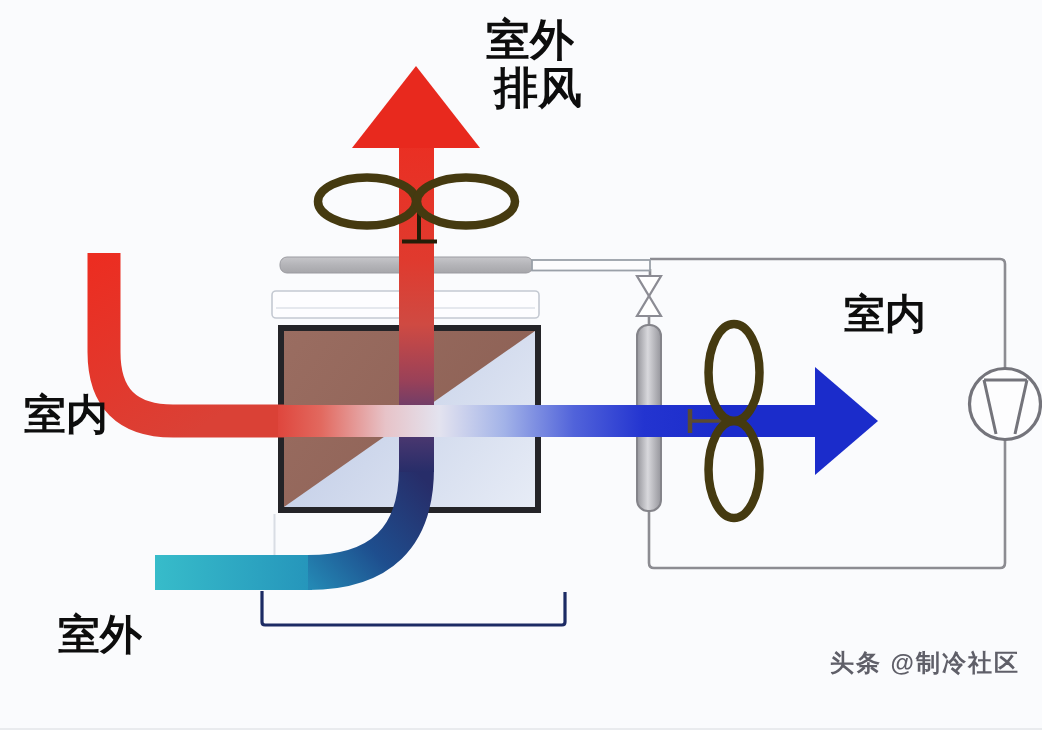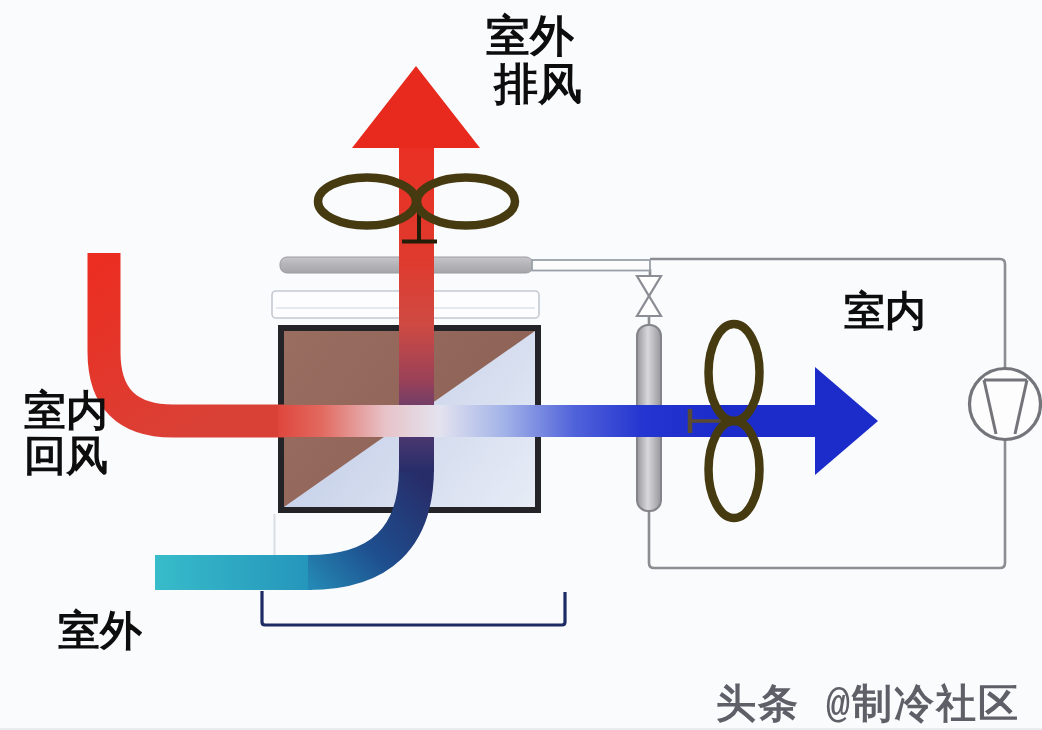--- a/index.html
+++ b/index.html
@@ -1,25 +1,25 @@
 <!DOCTYPE html>
 <html><head>
 <meta charset="utf-8">
 <style>
   html,body{margin:0;padding:0;background:#fafbfd;}
   .stage{position:relative;width:1042px;height:730px;background:#fafbfd;overflow:hidden;
-         font-family:Liberation Mono, monospace;}
+         font-family:Liberation Sans, sans-serif;}
   .stage svg{position:absolute;left:0;top:0;}
   .label{position:absolute;color:#0d0d0d;font-weight:700;line-height:1.08;white-space:nowrap;}
   .lbl-exhaust{left:486px;top:16px;font-size:44px;}
   .lbl-exhaust .l2{margin-left:8px;}
   .lbl-supply{left:844px;top:292px;font-size:41px;}
   .lbl-return{left:24px;top:392px;font-size:42px;}
   .lbl-intake{left:58px;top:612px;font-size:42px;}
-  .watermark{position:absolute;right:22px;top:676px;font-size:40px;font-weight:700;
+  .watermark{position:absolute;right:22px;top:647px;font-size:24px;font-weight:700;
              color:#44444f;opacity:.85;letter-spacing:2px;}
   .bottom-edge{position:absolute;left:0;bottom:0;width:100%;height:2px;background:#e9ebee;}
 </style>
 </head>
 <body>
 
 <div class="stage">
 
 <svg width="1042" height="730" viewBox="0 0 1042 730">
   <defs>
@@ -138,21 +138,20 @@
   <div class="l1">室外</div>
   <div class="l2">排风</div>
 </div>
 
 <div class="label lbl-supply">
   <div>室内</div>
 </div>
 
 <div class="label lbl-return">
   <div>室内</div>
-  <div>回风</div>
 </div>
 
 <div class="label lbl-intake">
   <div>室外</div>
 </div>
 
 <div class="watermark">头条 @制冷社区</div>
 
 <div class="bottom-edge"></div>
 

